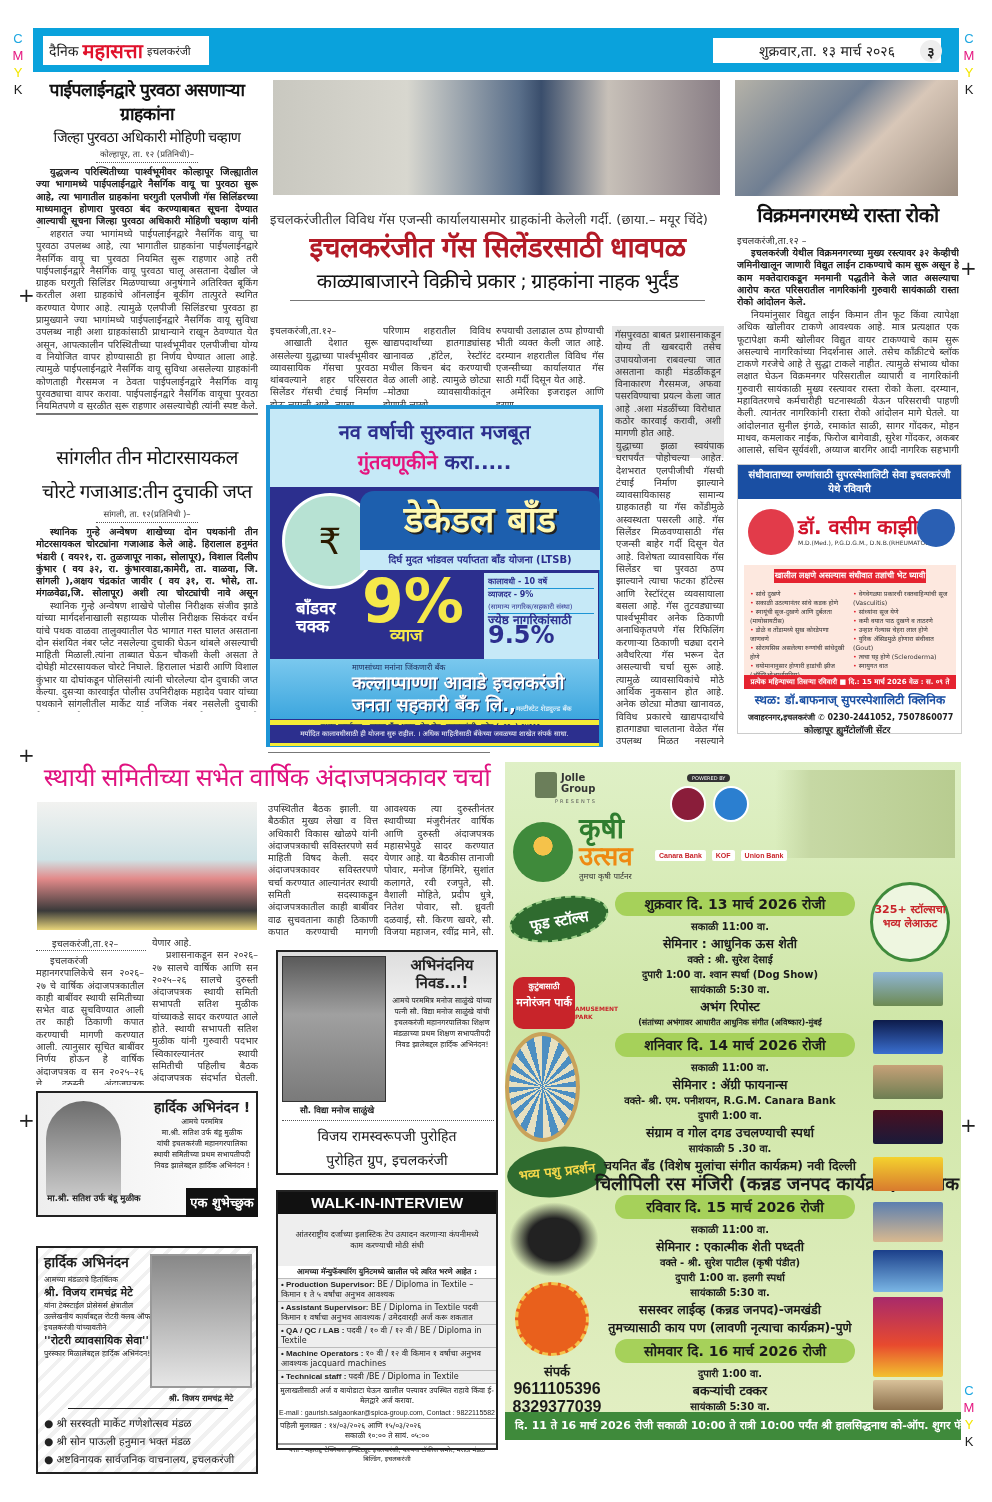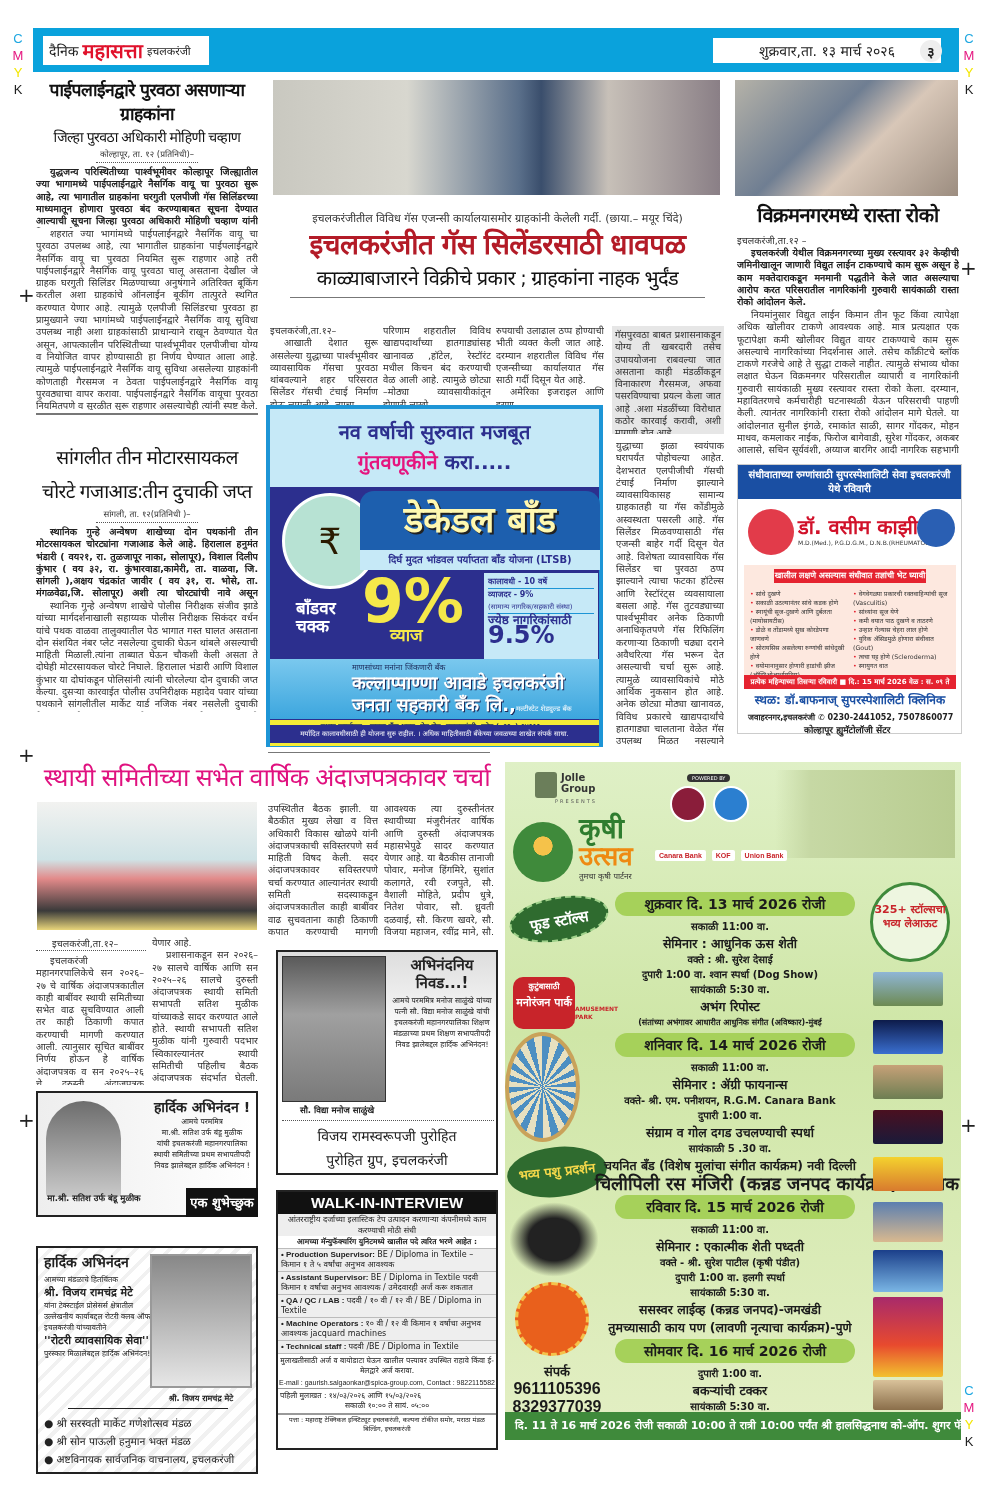--- a/index.html
+++ b/index.html
@@ -112,35 +112,35 @@
   <div class="body-txt" style="height:182px">
       <p>शहरात ज्या भागांमध्ये पाईपलाईनद्वारे नैसर्गिक वायू चा पुरवठा उपलब्ध आहे, त्या भागातील ग्राहकांना पाईपलाईनद्वारे नैसर्गिक वायू चा पुरवठा नियमित सुरू राहणार आहे तरी पाईपलाईनद्वारे नैसर्गिक वायू पुरवठा चालू असताना देखील जे ग्राहक घरगुती सिलिंडर मिळण्याच्या अनुषंगाने अतिरिक्त बूकिंग करतील अशा ग्राहकांचे ऑनलाईन बूकींग तात्पुरते स्थगित करण्यात येणार आहे. त्यामुळे एलपीजी सिलिंडरचा पुरवठा हा प्रामुख्याने ज्या भागांमध्ये पाईपलाईनद्वारे नैसर्गिक वायू सुविधा उपलब्ध नाही अशा ग्राहकांसाठी प्राधान्याने राखून ठेवण्यात येत असून, आपत्कालीन परिस्थितीच्या पार्श्वभूमीवर एलपीजीचा योग्य व नियोजित वापर होण्यासाठी हा निर्णय घेण्यात आला आहे. त्यामुळे पाईपलाईनद्वारे नैसर्गिक वायू सुविधा असलेल्या ग्राहकांनी कोणताही गैरसमज न ठेवता पाईपलाईनद्वारे नैसर्गिक वायू पुरवठ्याचा वापर करावा. पाईपलाईनद्वारे नैसर्गिक वायूचा पुरवठा नियमितपणे व सुरळीत सुरू राहणार असल्याचेही त्यांनी स्पष्ट केले.</p>
     </div>
   <div class="rule" style="margin-top:3px"></div>
 </div>
 
 <div class="abs photo" style="left:273px;top:80px;width:447px;height:115px;background:linear-gradient(90deg,#c9c8c0 0,#d8d7cf 30%,#5a6f8a 55%,#3a4e6c 60%,#c7c0b8 75%,#8a7f86 100%)"></div>
 <div class="abs photo" style="left:735px;top:80px;width:223px;height:116px;background:linear-gradient(135deg,#b5b2a8,#6f7e92 40%,#d8c7b8 60%,#9c8d80)"></div>
 
 <div class="abs" style="left:270px;top:210px;width:455px">
-  <div style="font-size:11px;text-align:center;color:#333">इचलकरंजीतील विविध गॅस एजन्सी कार्यालयासमोर ग्राहकांनी केलेली गर्दी. (छाया.– मयूर चिंदे)</div>
+  <div style="font-size:13px;text-align:left;color:#333">इचलकरंजीतील विविध गॅस एजन्सी कार्यालयासमोर ग्राहकांनी केलेली गर्दी. (छाया.– मयूर चिंदे)</div>
   <div class="head1" style="color:#b31b27;font-size:28px;line-height:40px">इचलकरंजीत गॅस सिलेंडरसाठी धावपळ</div>
   <div class="head1" style="font-size:20px;line-height:26px;font-weight:normal">काळ्याबाजारने विक्रीचे प्रकार ; ग्राहकांना नाहक भुर्दंड</div>
   <div class="rule" style="height:1px;margin:6px 20px"></div>
 </div>
 <div class="abs body-txt" style="left:270px;top:325px;width:108px;height:80px">
   <div>इचलकरंजी,ता.१२–</div>
   <p>आखाती देशात सुरू असलेल्या युद्धाच्या पार्श्वभूमीवर व्यावसायिक गॅसचा पुरवठा थांबवल्याने शहर परिसरात सिलेंडर गॅसची टंचाई निर्माण होऊ लागली आहे. त्याचा</p>
 </div>
 <div class="abs body-txt" style="left:383px;top:325px;width:108px;height:80px">परिणाम शहरातील विविध खाद्यपदार्थांच्या हातगाड्यांसह खानावळ ,हॉटेल, रेस्टॉरंट मधील किचन बंद करण्याची वेळ आली आहे. त्यामुळे छोट्या –मोठ्या व्यावसायीकांतून होणारी लाखो</div>
 <div class="abs body-txt" style="left:496px;top:325px;width:108px;height:80px">
   <div>रुपयाची उलाढाल ठप्प होण्याची भीती व्यक्त केली जात आहे. दरम्यान शहरातील विविध गॅस एजन्सीच्या कार्यालयात गॅस साठी गर्दी दिसून येत आहे.</div>
   <p>अमेरिका इजराइल आणि इराण</p>
 </div>
-<div class="abs body-txt" style="left:612px;top:326px;width:112px;height:108px;background:#e6e6e6;padding:3px">गॅसपुरवठा बाबत प्रशासनाकडून योग्य ती खबरदारी तसेच उपाययोजना राबवल्या जात असताना काही मंडळींकडून विनाकारण गैरसमज, अफवा पसरविण्याचा प्रयत्न केला जात आहे .अशा मंडळींच्या विरोधात कठोर कारवाई करावी, अशी मागणी होत आहे.</div>
+<div class="abs body-txt" style="left:612px;top:326px;width:112px;height:132px;background:#e6e6e6;padding:3px">गॅसपुरवठा बाबत प्रशासनाकडून योग्य ती खबरदारी तसेच उपाययोजना राबवल्या जात असताना काही मंडळींकडून विनाकारण गैरसमज, अफवा पसरविण्याचा प्रयत्न केला जात आहे .अशा मंडळींच्या विरोधात कठोर कारवाई करावी, अशी मागणी होत आहे.</div>
 <div class="abs body-txt" style="left:616px;top:440px;width:108px;height:306px">युद्धाच्या झळा स्वयंपाक घरापर्यंत पोहोचल्या आहेत. देशभरात एलपीजीची गॅसची टंचाई निर्माण झाल्याने व्यावसायिकासह सामान्य ग्राहकातही या गॅस कोंडीमुळे अस्वस्थता पसरली आहे. गॅस सिलेंडर मिळवण्यासाठी गॅस एजन्सी बाहेर गर्दी दिसून येत आहे. विशेषता व्यावसायिक गॅस सिलेंडर चा पुरवठा ठप्प झाल्याने त्याचा फटका हॉटेल्स आणि रेस्टॉरंट्स व्यवसायाला बसला आहे. गॅस तुटवड्याच्या पार्श्वभूमीवर अनेक ठिकाणी अनाधिकृतपणे गॅस रिफिलिंग करणाऱ्या ठिकाणी चढ्या दराने अवैधरित्या गॅस भरून देत असल्याची चर्चा सुरू आहे. त्यामुळे व्यावसायिकांचे मोठे आर्थिक नुकसान होत आहे. अनेक छोट्या मोठ्या खानावळ, विविध प्रकारचे खाद्यपदार्थांचे हातगाड्या चालताना वेळेत गॅस उपलब्ध मिळत नसल्याने आपला व्यवसाय बंद करण्याशिवाय कोणताही पर्याय नाही.</div>
 
 <div class="abs" style="left:737px;top:200px;width:222px">
   <div class="head1" style="font-size:20px;line-height:30px">विक्रमनगरमध्ये रास्ता रोको</div>
   <div class="dateline" style="margin-top:4px">इचलकरंजी,ता.१२ –</div>
   <div class="body-txt bold" style="height:62px">
       <p>इचलकरंजी येथील विक्रमनगरच्या मुख्य रस्त्यावर ३२ केव्हीची जमिनीखालून जाणारी विद्युत लाईन टाकण्याचे काम सुरू असून हे काम मक्तेदाराकडून मनमानी पद्धतीने केले जात असल्याचा आरोप करत परिसरातील नागरिकांनी गुरुवारी सायंकाळी रास्ता रोको आंदोलन केले.</p>
     </div>
   <div class="body-txt" style="height:148px">
       <p>नियमांनुसार विद्युत लाईन किमान तीन फूट किंवा त्यापेक्षा अधिक खोलीवर टाकणे आवश्यक आहे. मात्र प्रत्यक्षात एक फूटापेक्षा कमी खोलीवर विद्युत वायर टाकण्याचे काम सुरू असल्याचे नागरिकांच्या निदर्शनास आले. तसेच कॉंक्रीटचे ब्लॉक टाकणे गरजेचे आहे ते सुद्धा टाकले नाहीत. त्यामुळे संभाव्य धोका लक्षात घेऊन विक्रमनगर परिसरातील व्यापारी व नागरिकांनी गुरुवारी सायंकाळी मुख्य रस्त्यावर रास्ता रोको केला. दरम्यान, महावितरणचे कर्मचारीही घटनास्थळी येऊन परिसराची पाहणी केली. त्यानंतर नागरिकांनी रास्ता रोको आंदोलन मागे घेतले. या आंदोलनात सुनील इंगळे, रमाकांत साळी, सागर गोंदकर, मोहन माधव, कमलाकर नाईक, फिरोज बागेवाडी, सुरेश गोंदकर, अकबर आलासे, सचिन सूर्यवंशी, अय्याज बारगिर आदी नागरिक सहभागी झाले होते.</p>
@@ -288,21 +288,21 @@
   </div>
   <div class="abs" style="left:4px;top:168px;width:212px;border-top:1px dotted #555"></div>
   <div class="abs" style="left:0;top:172px;width:218px;text-align:center;font-size:14px;line-height:24px">
     <div>विजय रामस्वरूपजी पुरोहित</div>
     <div>पुरोहित ग्रुप, इचलकरंजी</div>
   </div>
 </div>
 
 <div class="abs walk">
   <div class="t">WALK-IN-INTERVIEW</div>
-  <div style="text-align:center;font-size:8px;line-height:11px;padding:0;background:#eee">आंतरराष्ट्रीय दर्जाच्या इलास्टिक टेप उत्पादन करणाऱ्या कंपनीमध्ये काम करण्याची मोठी संधी</div>
+  <div style="text-align:center;font-size:8px;line-height:11px;padding:15px;background:#eee">आंतरराष्ट्रीय दर्जाच्या इलास्टिक टेप उत्पादन करणाऱ्या कंपनीमध्ये काम करण्याची मोठी संधी</div>
   <div style="text-align:center;font-size:7.5px;font-weight:bold;line-height:12px;border-bottom:1px solid #bbb">आमच्या मॅन्युफॅक्चरिंग युनिटमध्ये खालील पदे त्वरित भरणे आहेत :</div>
   <div id="walk-roles">
       <div class="row"><b>• Production Supervisor: </b><span>BE / Diploma in Textile – किमान १ ते ५ वर्षांचा अनुभव आवश्यक</span></div>
       <div class="row"><b>• Assistant Supervisor: </b><span>BE / Diploma in Textile पदवी किमान १ वर्षाचा अनुभव आवश्यक / उमेदवारही अर्ज करू शकतात</span></div>
       <div class="row"><b>• QA / QC / LAB : </b><span>पदवी / १० वी / १२ वी / BE / Diploma in Textile</span></div>
       <div class="row"><b>• Machine Operators : </b><span>१० वी / १२ वी किमान १ वर्षाचा अनुभव आवश्यक jacquard machines</span></div>
       <div class="row"><b>• Technical staff : </b><span>पदवी /BE / Diploma in Textile</span></div>
     </div>
   <div style="text-align:center;font-size:7.5px;line-height:10px;padding:2px">मुलाखतीसाठी अर्ज व बायोडाटा घेऊन खालील पत्त्यावर उपस्थित राहावे किंवा ई-मेलद्वारे अर्ज करावा.</div>
   <div style="text-align:center;font-size:7px;line-height:10px;font-family:'Liberation Sans',sans-serif">E-mail : gaurish.salgaonkar@spica-group.com, Contact : 9822115582</div>

